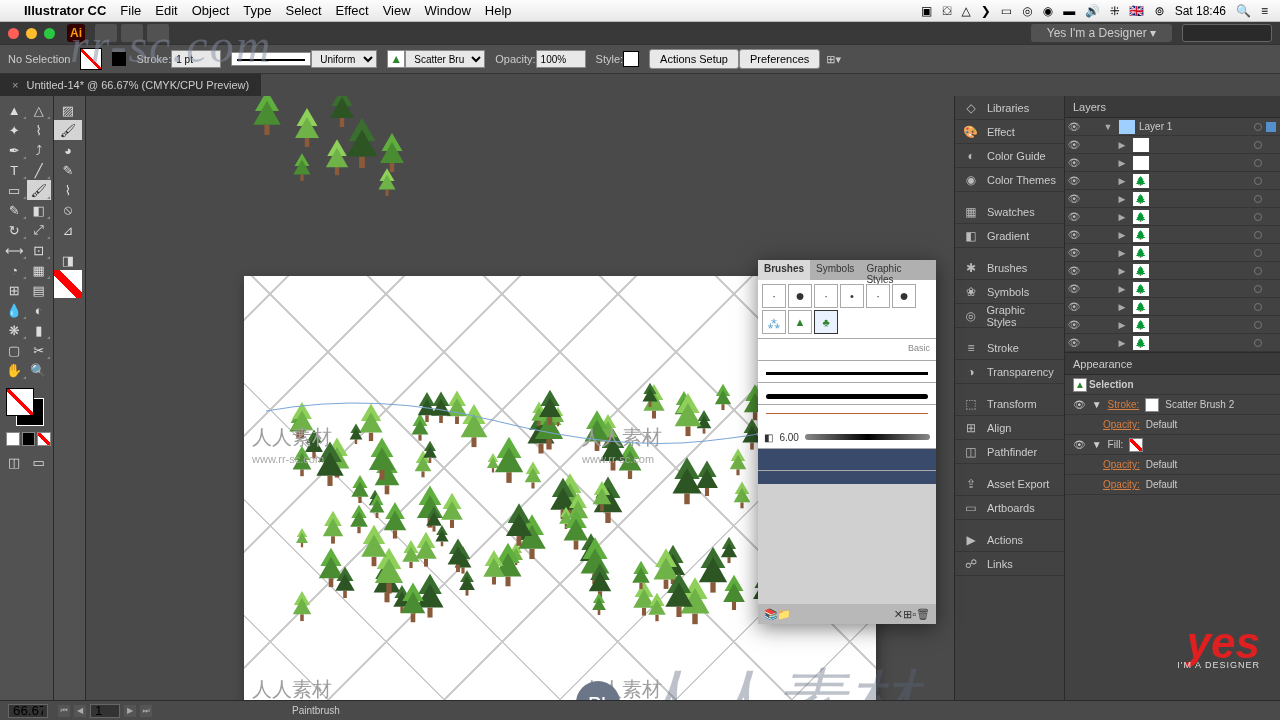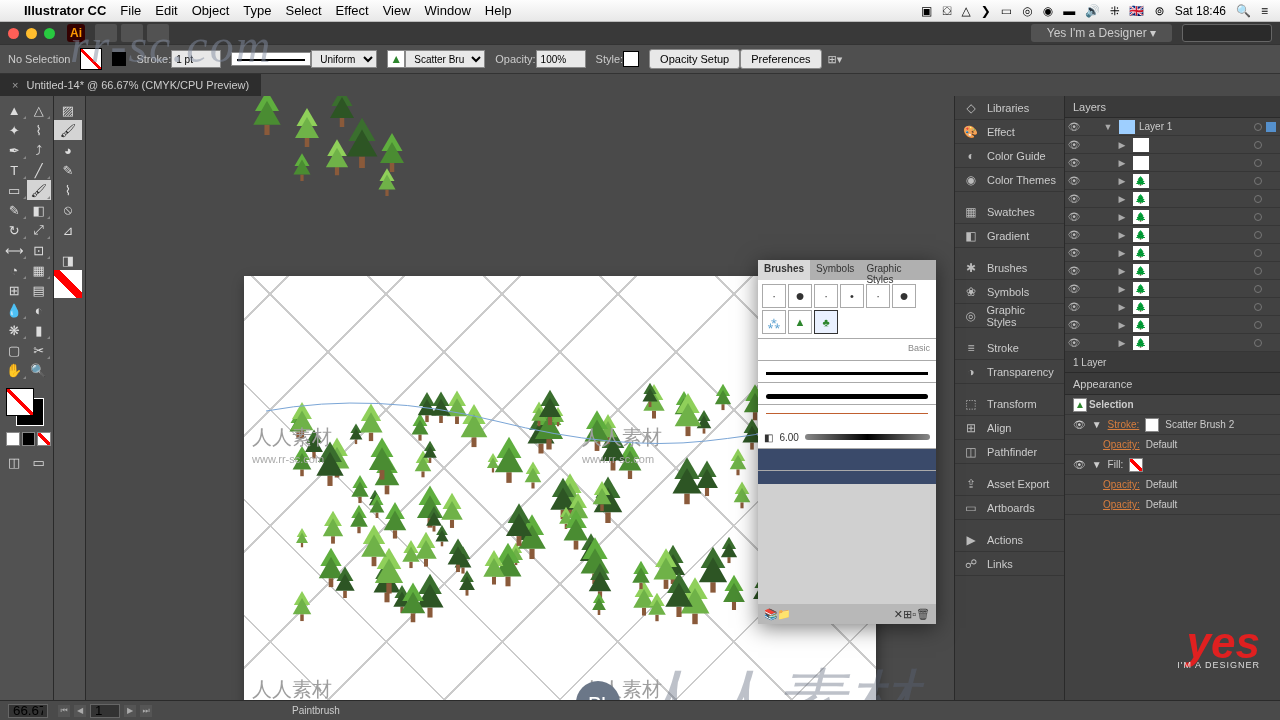--- a/index.html
+++ b/index.html
@@ -194,21 +194,21 @@
     <select class="cb-select" style="width:80px"><option>Scatter Bru...</option></select>
   </div>
   <div class="item">
       <span>Opacity:</span>
     <input class="cb-input" value="100%" style="">
   </div>
   <div class="item">
       <span>Style:</span>
     <span class="cb-swatch" style="width:16px;height:16px"></span>
   </div>
-  <button class="cb-btn">Opacity Setup</button>
+  <button class="cb-btn">Actions Setup</button>
   <button class="cb-btn">Preferences</button>
   <span style="margin-left:6px">⊞▾</span>
 </div>
 
 <div class="doc-tab-row">
   <div class="doc-tab">
     <span class="close-x">×</span>
     <span>Untitled-14* @ 66.67% (CMYK/CPU Preview)</span>
   </div>
 </div>
@@ -1113,23 +1113,20 @@
         <div class="layer-row">
           <span class="eye">👁</span>
           <span class="lock"></span>
           <span style="width:14px"></span>
     <span class="exp">▶</span>
           <span class="thumb">🌲</span>
     <span class="name"><group></group></span>
           <span class="circ"></span>
           <span style="width:14px"></span>
         </div>
-      </div>
-    <div class="layer-footer">
-        <span>1 Layer</span>
       </div>
 
     <div class="app-panel">
       <div class="panel-header">
           <span>Appearance</span>
         </div>
       <div class="app-row">
         <span class="sw tree">▲</span>
         <span style="font-weight:bold">No Selection</span>
       </div>

